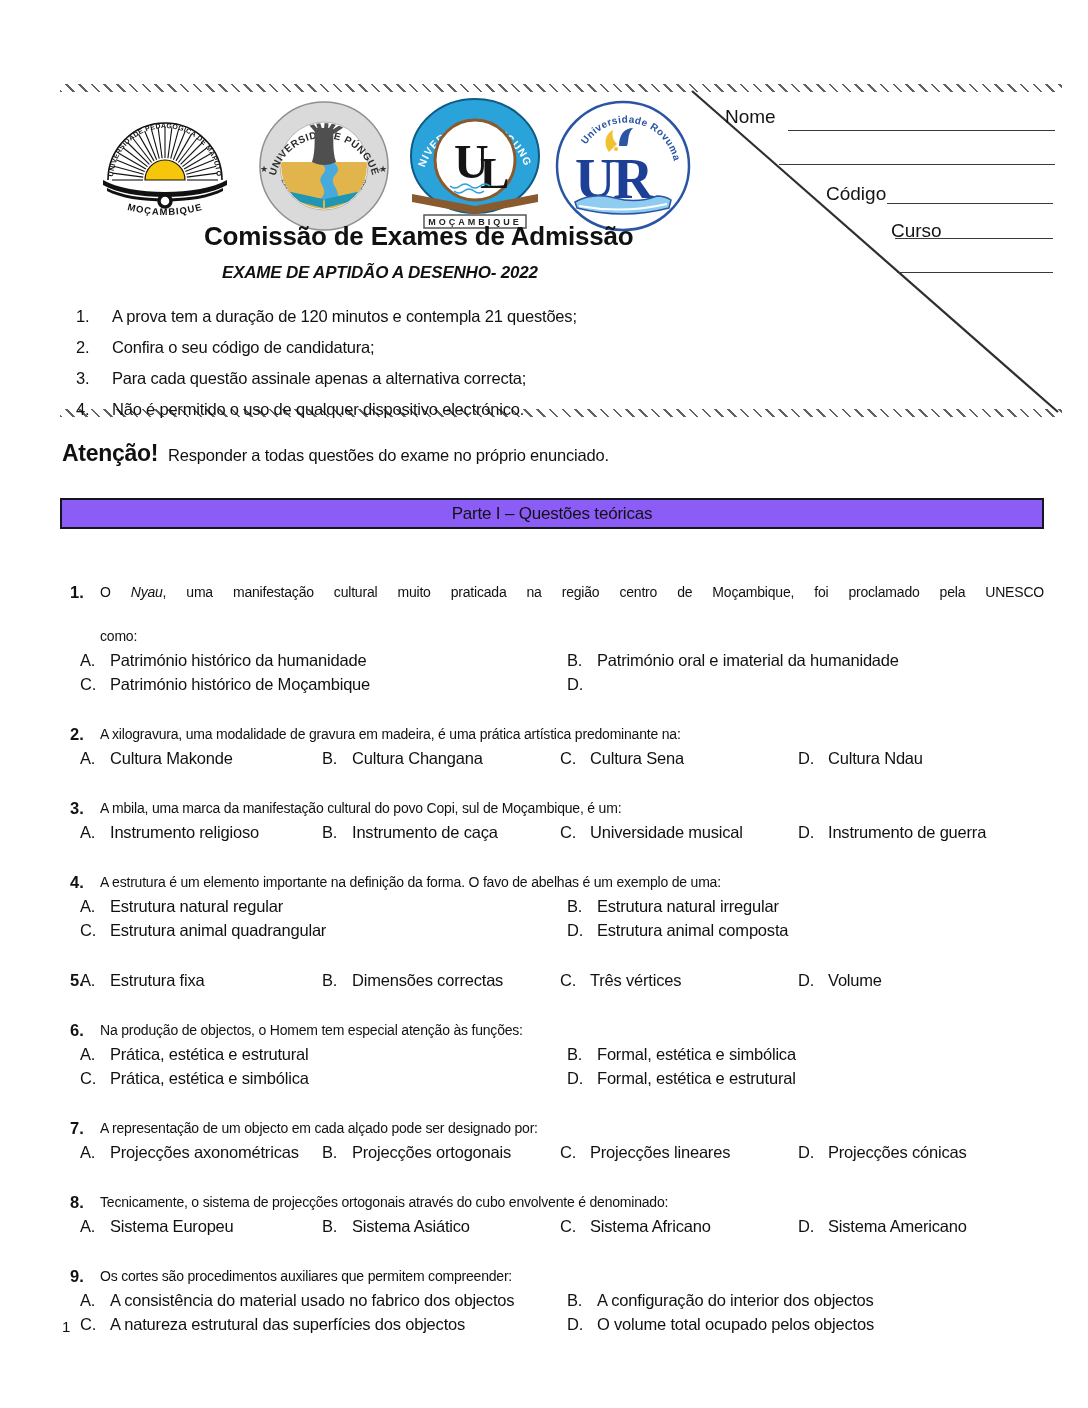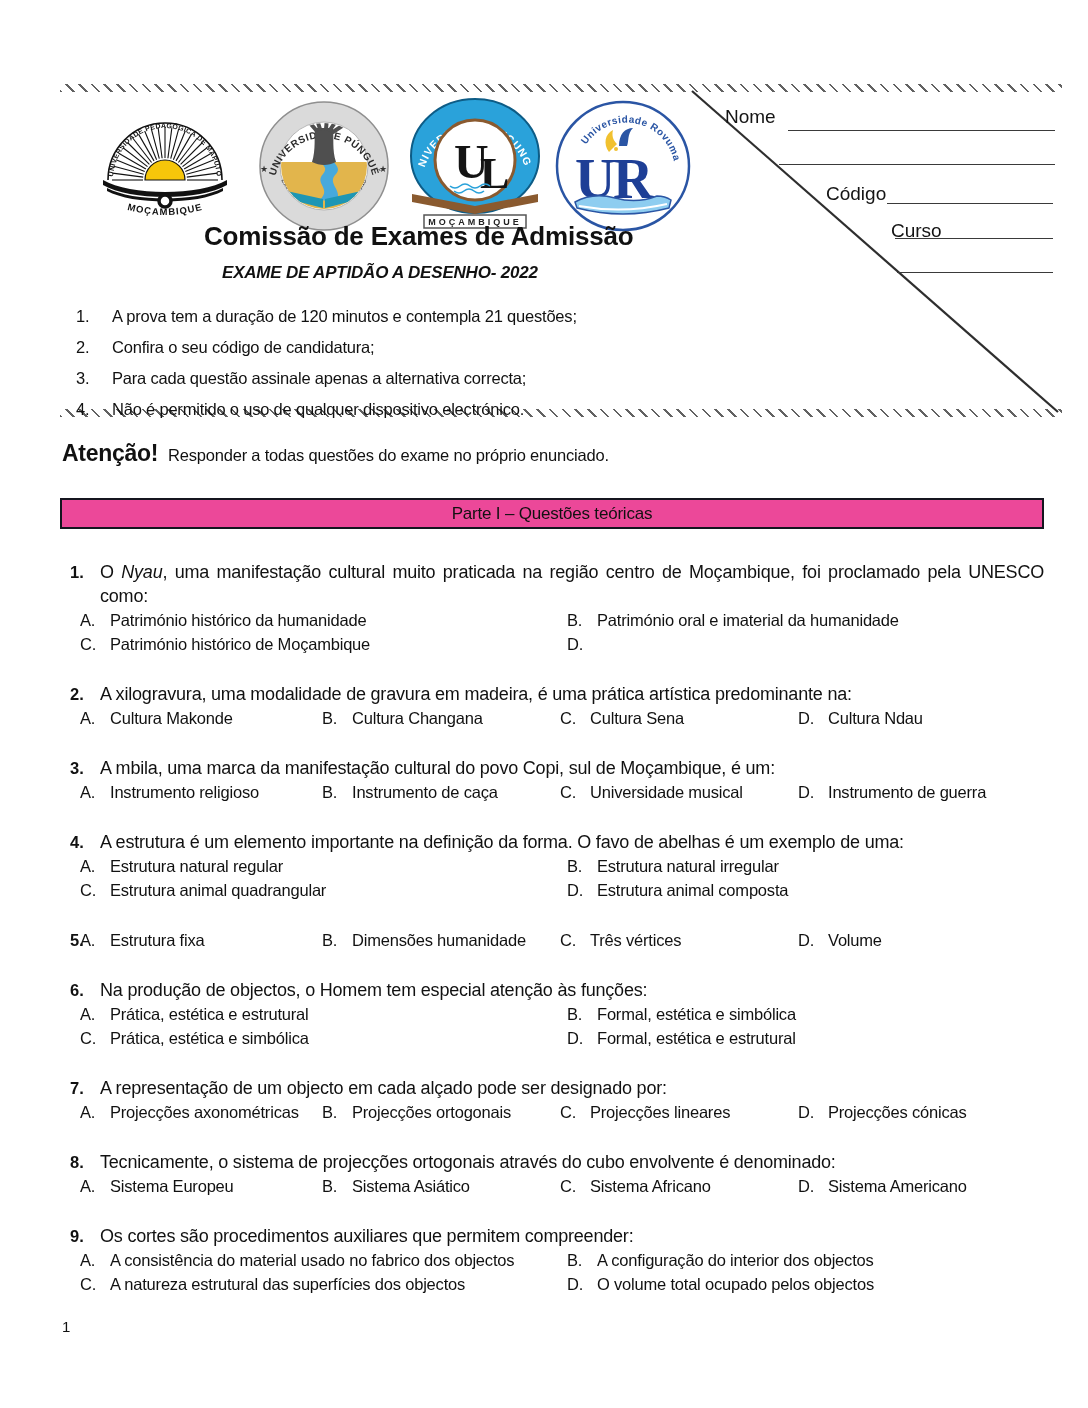--- a/index.html
+++ b/index.html
@@ -43,21 +43,21 @@
   .attention-label{font-size:23px;font-weight:bold;letter-spacing:-0.3px;}
   .attention-text{font-size:16.5px;margin-left:10px;letter-spacing:-0.2px;}
 
   .section-band{position:absolute;left:60px;top:498px;width:980px;height:27px;
                 display:flex;align-items:center;justify-content:center;
                 font-size:17px;letter-spacing:-0.2px;}
 
   .questions{position:absolute;left:62px;top:560px;width:982px;}
   .question{position:relative;margin-bottom:26px;padding-left:38px;}
   .q-num{position:absolute;left:8px;top:0;font-weight:bold;font-size:16.5px;line-height:24px;}
-  .q-line{font-size:18px;line-height:24px;letter-spacing:-0.2px;}
+  .q-line{font-size:14px;line-height:24px;letter-spacing:-0.2px;margin-top:20px;}
   .q-line.justify{text-align:justify;text-align-last:justify;}
   .options{display:grid;margin-left:-20px;}
   .cols-4{grid-template-columns:242px 238px 238px 1fr;}
   .cols-2{grid-template-columns:487px 1fr;}
   .option{display:flex;font-size:16.5px;line-height:24px;letter-spacing:-0.2px;}
   .opt-letter{width:30px;flex:0 0 30px;}
 
   .page-number{position:absolute;left:62px;top:1318px;font-size:15px;}
 </style>
 </head>
@@ -201,21 +201,21 @@
   <div class="write-line line-blank1"></div>
   <div class="write-line line-codigo"></div>
   <div class="write-line line-curso"></div>
   <div class="write-line line-blank2"></div>
 
   <div class="attention">
     <span class="attention-label">Atenção!</span>
     <span class="attention-text">Responder a todas questões do exame no próprio enunciado.</span>
   </div>
 
-  <div class="section-band" id="section-band" style="background: #ec4899; border: 2px solid rgb(21, 21, 31); color: rgb(17, 17, 17);">Parte I – Questões teóricas</div>
+  <div class="section-band" id="section-band" style="background: #8b5cf6; border: 2px solid rgb(21, 21, 31); color: rgb(17, 17, 17);">Parte I – Questões teóricas</div>
 
   <div class="questions" id="questions">
       <div class="question">
         <span class="q-num">1.</span>
         <div class="q-text">
           <div class="q-line justify">O <i>Nyau</i>, uma manifestação cultural muito praticada na região centro de Moçambique, foi proclamado pela UNESCO</div>
           <div class="q-line">como:</div>
         </div>
         <div class="options cols-2">
           <div class="option">
@@ -309,21 +309,21 @@
       </div>
       <div class="question">
         <span class="q-num">5.</span>
         <div class="options cols-4">
           <div class="option">
             <span class="opt-letter">A.</span>
             <span class="opt-text">Estrutura fixa</span>
           </div>
           <div class="option">
             <span class="opt-letter">B.</span>
-            <span class="opt-text">Dimensões humanidade</span>
+            <span class="opt-text">Dimensões correctas</span>
           </div>
           <div class="option">
             <span class="opt-letter">C.</span>
             <span class="opt-text">Três vértices</span>
           </div>
           <div class="option">
             <span class="opt-letter">D.</span>
             <span class="opt-text">Volume</span>
           </div>
         </div>

